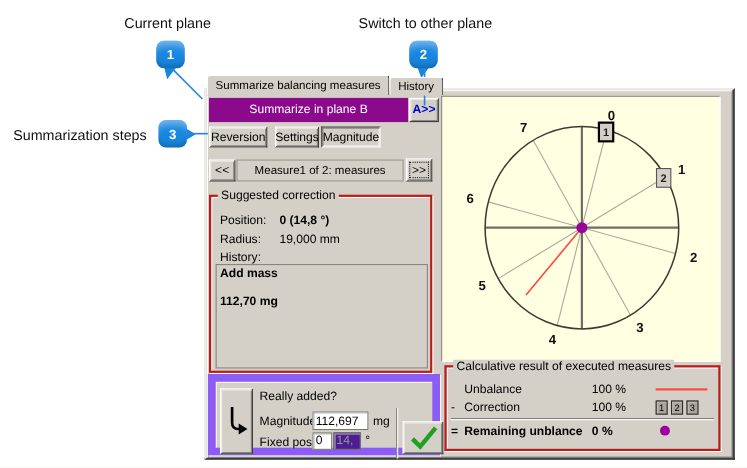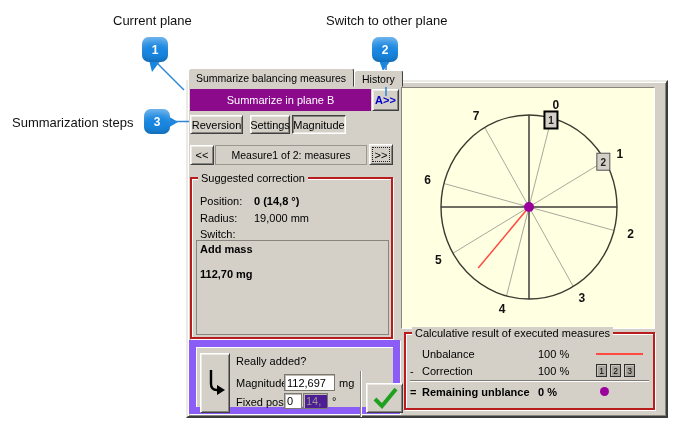--- a/index.html
+++ b/index.html
@@ -170,21 +170,21 @@
       <button class="btn nav-prev">&lt;&lt;</button>
       <div class="nav-label">Measure1 of 2: measures</div>
       <button class="btn focus-dotted nav-next">&gt;&gt;</button>
 
       <div class="groupbox sc-group">
         <div class="group-title">Suggested correction</div>
         <div class="sc-row" style="top:16px">Position:</div>
         <div class="sc-val bold" style="top:16px">0 (14,8 °)</div>
         <div class="sc-row" style="top:33px">Radius:</div>
         <div class="sc-val" style="top:33px">19,000 mm</div>
-        <div class="sc-row" style="top:49px">Switch:</div>
+        <div class="sc-row" style="top:49px">History:</div>
         <div class="measure-box">
           <div class="measure-line">Add mass</div>
           <div class="measure-line">112,70 mg</div>
         </div>
       </div>
 
       <div class="bottom-panel">
         <button class="btn arrow-btn">
           <svg width="26" height="30" viewBox="0 0 26 30">
             <path d="M9 2 L9 16 Q9 22 15 22 L16 22" fill="none" stroke="#000" stroke-width="2.4"></path>

